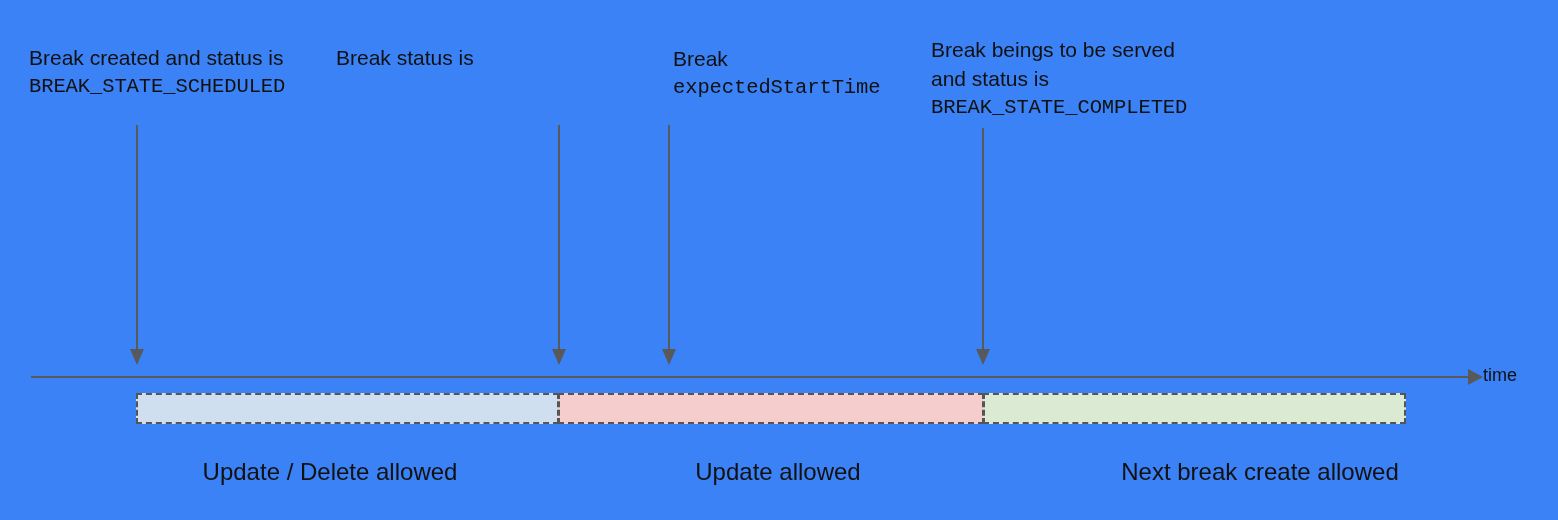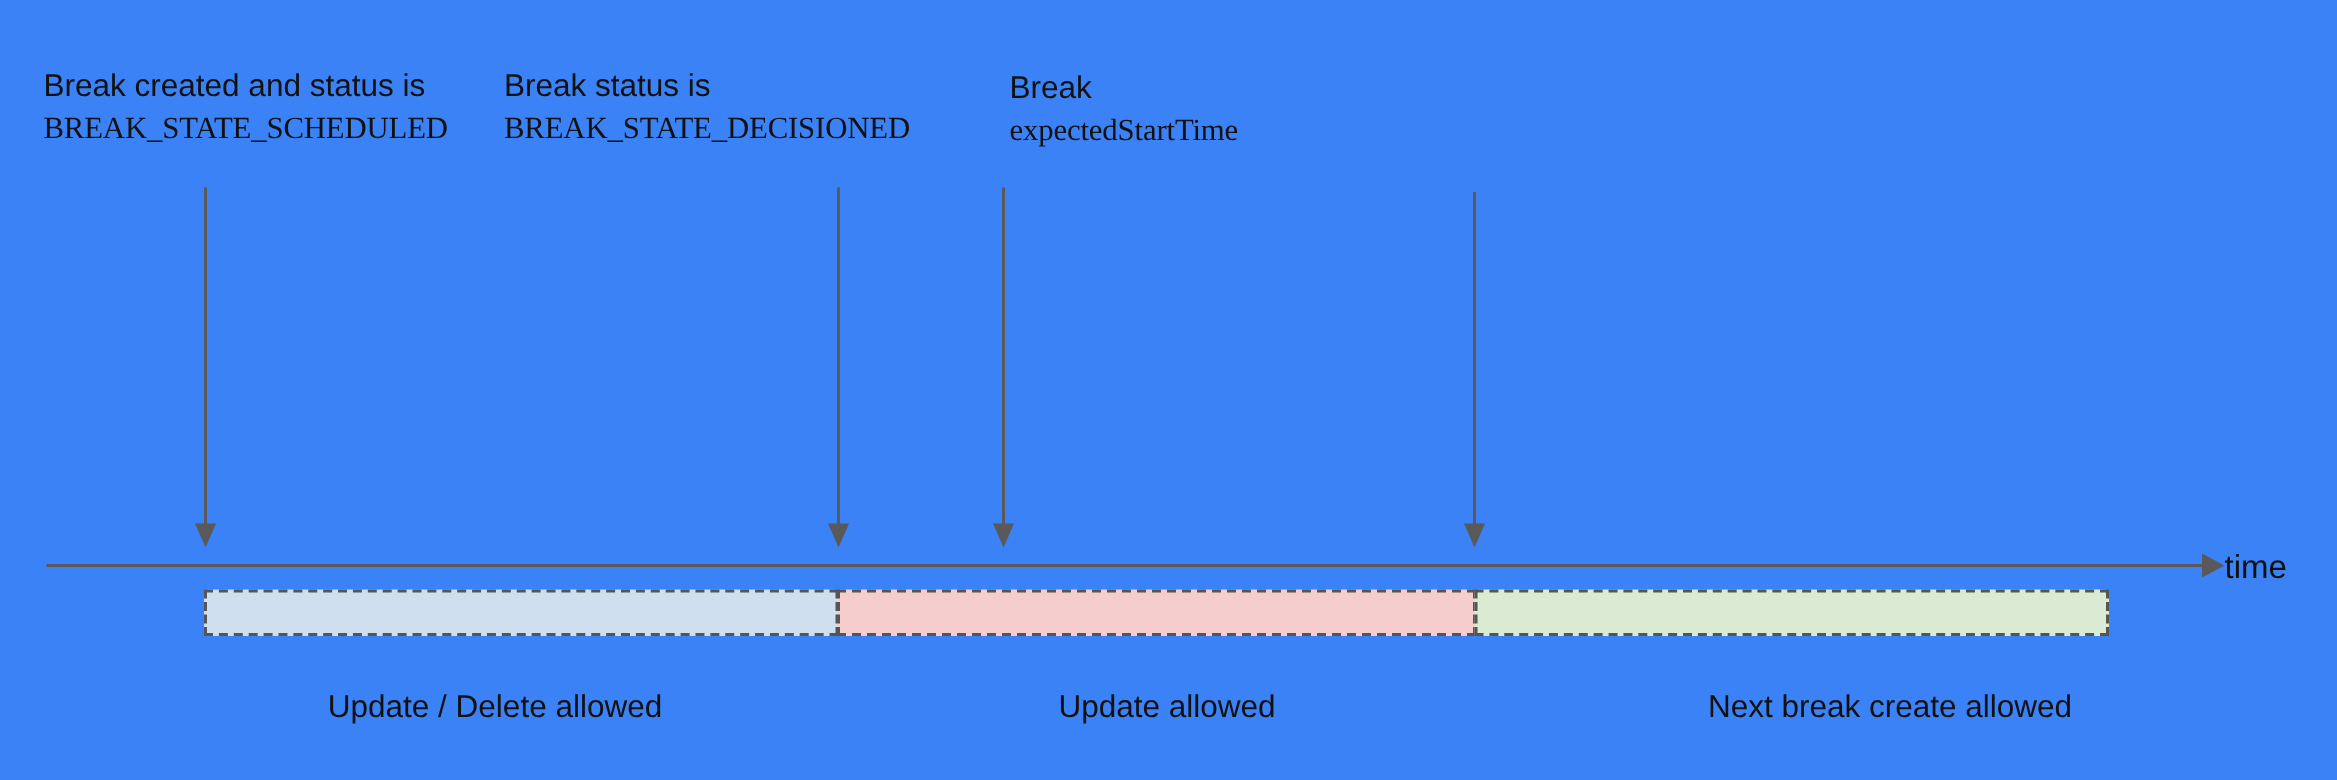--- a/index.html
+++ b/index.html
@@ -23,21 +23,21 @@
   
   .label {
     position: absolute;
     font-size: 21px;
     line-height: 29px;
     color: #111111;
     white-space: nowrap;
     font-family: "Liberation Sans", sans-serif;
   }
   .label .mono {
-    font-family: Liberation Serif, serif;
+    font-family: Liberation Mono, monospace;
     font-size: 20.5px;
     letter-spacing: -0.1px;
   }
   .label .ln { display: block; }
 
   
   .vArrow {
     position: absolute;
     width: 18px;
   }
@@ -82,66 +82,70 @@
     width: 0;
     height: 0;
     border-top: 8px solid transparent;
     border-bottom: 8px solid transparent;
     border-left: 15px solid #595959;
   }
   #timeLabel {
     position: absolute;
     left: 1483px;
     top: 365px;
-    font-size: 22px;
+    font-size: 18px;
     color: #111111;
     white-space: nowrap;
   }
 
   
   .bar {
     position: absolute;
     top: 393px;
     height: 31px;
     box-sizing: border-box;
     border: 2px dashed #555555;
   }
 
   
   .caption {
     position: absolute;
     top: 459px;
-    font-size: 21px;
+    font-size: 24px;
     line-height: 26px;
     color: #111111;
     white-space: nowrap;
     text-align: center;
     transform: translateX(-50%);
   }
 </style>
 </head>
 <body>
 
 <div id="canvas">
 
   <div class="label" style="left:29px; top:43px;">
     <span class="ln">Break created and status is</span>
     <span class="ln mono">BREAK_STATE_SCHEDULED</span>
   </div>
 
   <div class="label" style="left:336px; top:43px;">
     <span class="ln">Break status is</span>
-    <span class="ln mono">BREAK_STATE_DECISIONED</span>
   </div>
 
   <div class="label" style="left:673px; top:44px;">
     <span class="ln">Break</span>
     <span class="ln mono">expectedStartTime</span>
   </div>
 
+  <div class="label" style="left:931px; top:35px;">
+    <span class="ln">Break beings to be served</span>
+    <span class="ln">and status is</span>
+    <span class="ln mono">BREAK_STATE_COMPLETED</span>
+  </div>
 
   <div class="vArrow" style="left:128px; top:125px; height:240px;">
     <div class="stem"></div>
     <div class="head"></div>
   </div>
 
   <div class="vArrow" style="left:550px; top:125px; height:240px;">
     <div class="stem"></div>
     <div class="head"></div>
   </div>

